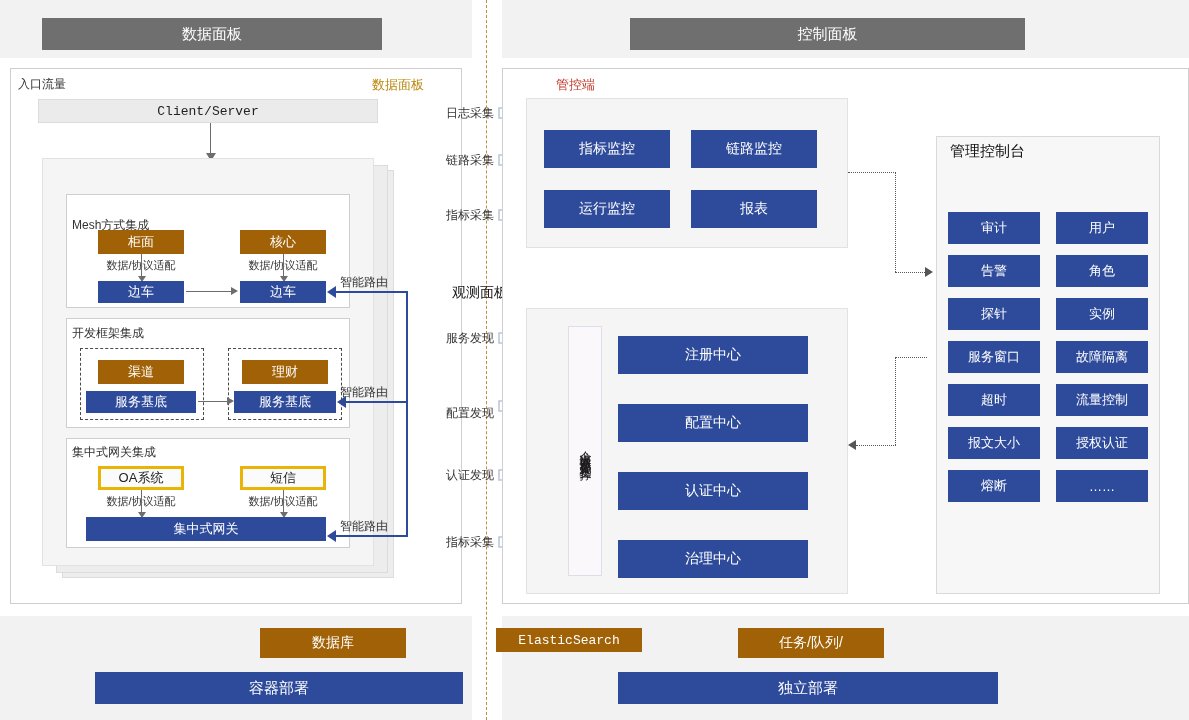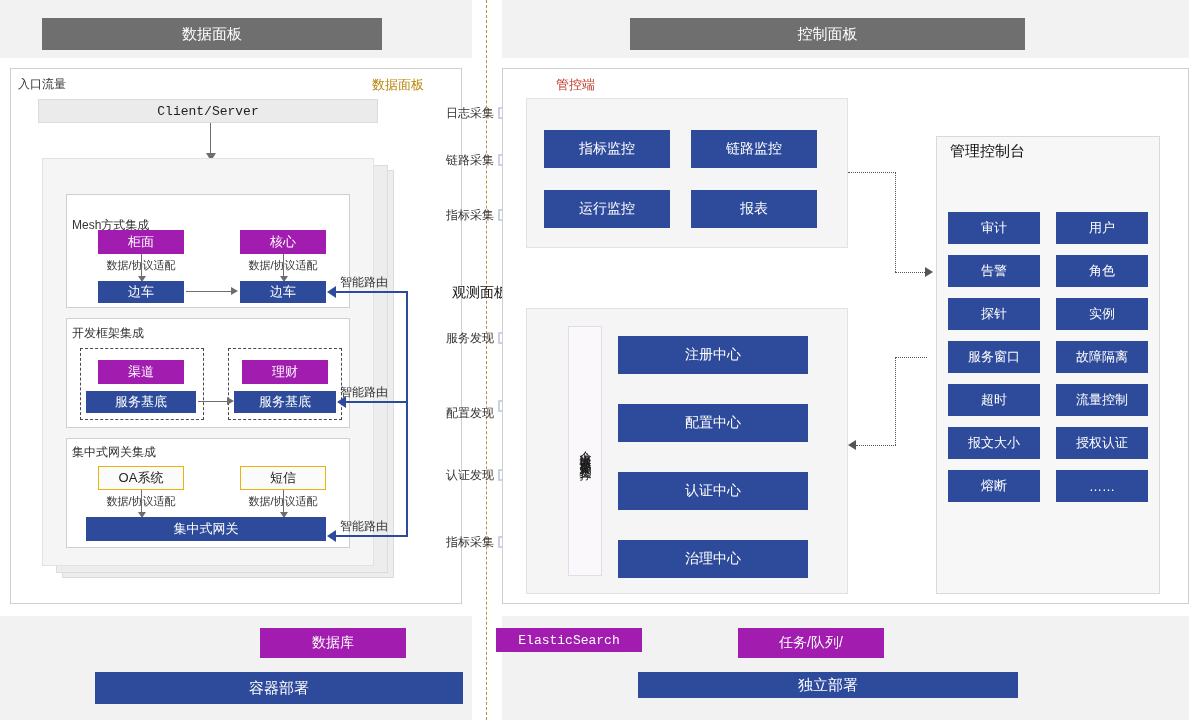--- a/index.html
+++ b/index.html
@@ -23,26 +23,26 @@
     background:#6f6f6f; color:#ffffff; font-size:15px;
     display:flex; align-items:center; justify-content:center;
   }
   .lightgray-panel { background:#f2f2f2; }
   .blue-box {
     background:#2e4b9b; color:#fff; border:1px solid #2e4b9b;
     display:flex; align-items:center; justify-content:center; text-align:center;
     font-size:13px;
   }
   .gray-box {
-    background:#a21caf; color:#fff;
+    background:#a16207; color:#fff;
     display:flex; align-items:center; justify-content:center; text-align:center;
     font-size:13px;
   }
   .lightbox {
-    background:#fbfbfb; border:1px solid #eab308;
+    background:#fbfbfb; border:3px solid #eab308;
     display:flex; align-items:center; justify-content:center; text-align:center;
     font-size:13px; color:#222;
   }
   .white-panel { background:#ffffff; border:1px solid #cfcfcf; }
   .panel-soft { background:#f5f5f5; border:1px solid #e2e2e2; }
   .label { font-size:12px; color:#333; }
   .small { font-size:11px; color:#333; }
 
   .mono { font-family:"Liberation Mono", monospace; }
 
@@ -382,17 +382,17 @@
   <div class="abs gray-box" style="left:496px;top:628px;width:146px;height:24px;">
     <span class="mono" style="font-size:13px;">ElasticSearch</span>
   </div>
   <div class="abs gray-box" style="left:738px;top:628px;width:146px;height:30px;font-size:14px;">
     <span>任务/队列/</span>
   </div>
 
   <div class="abs blue-box" style="left:95px;top:672px;width:368px;height:32px;font-size:15px;">
     <span>容器部署</span>
   </div>
-  <div class="abs blue-box" style="left:638px;top:672px;width:380px;height:26px;font-size:15px;">
+  <div class="abs blue-box" style="left:618px;top:672px;width:380px;height:32px;font-size:15px;">
     <span>独立部署</span>
   </div>
 
 </div>
 
 </body></html>

